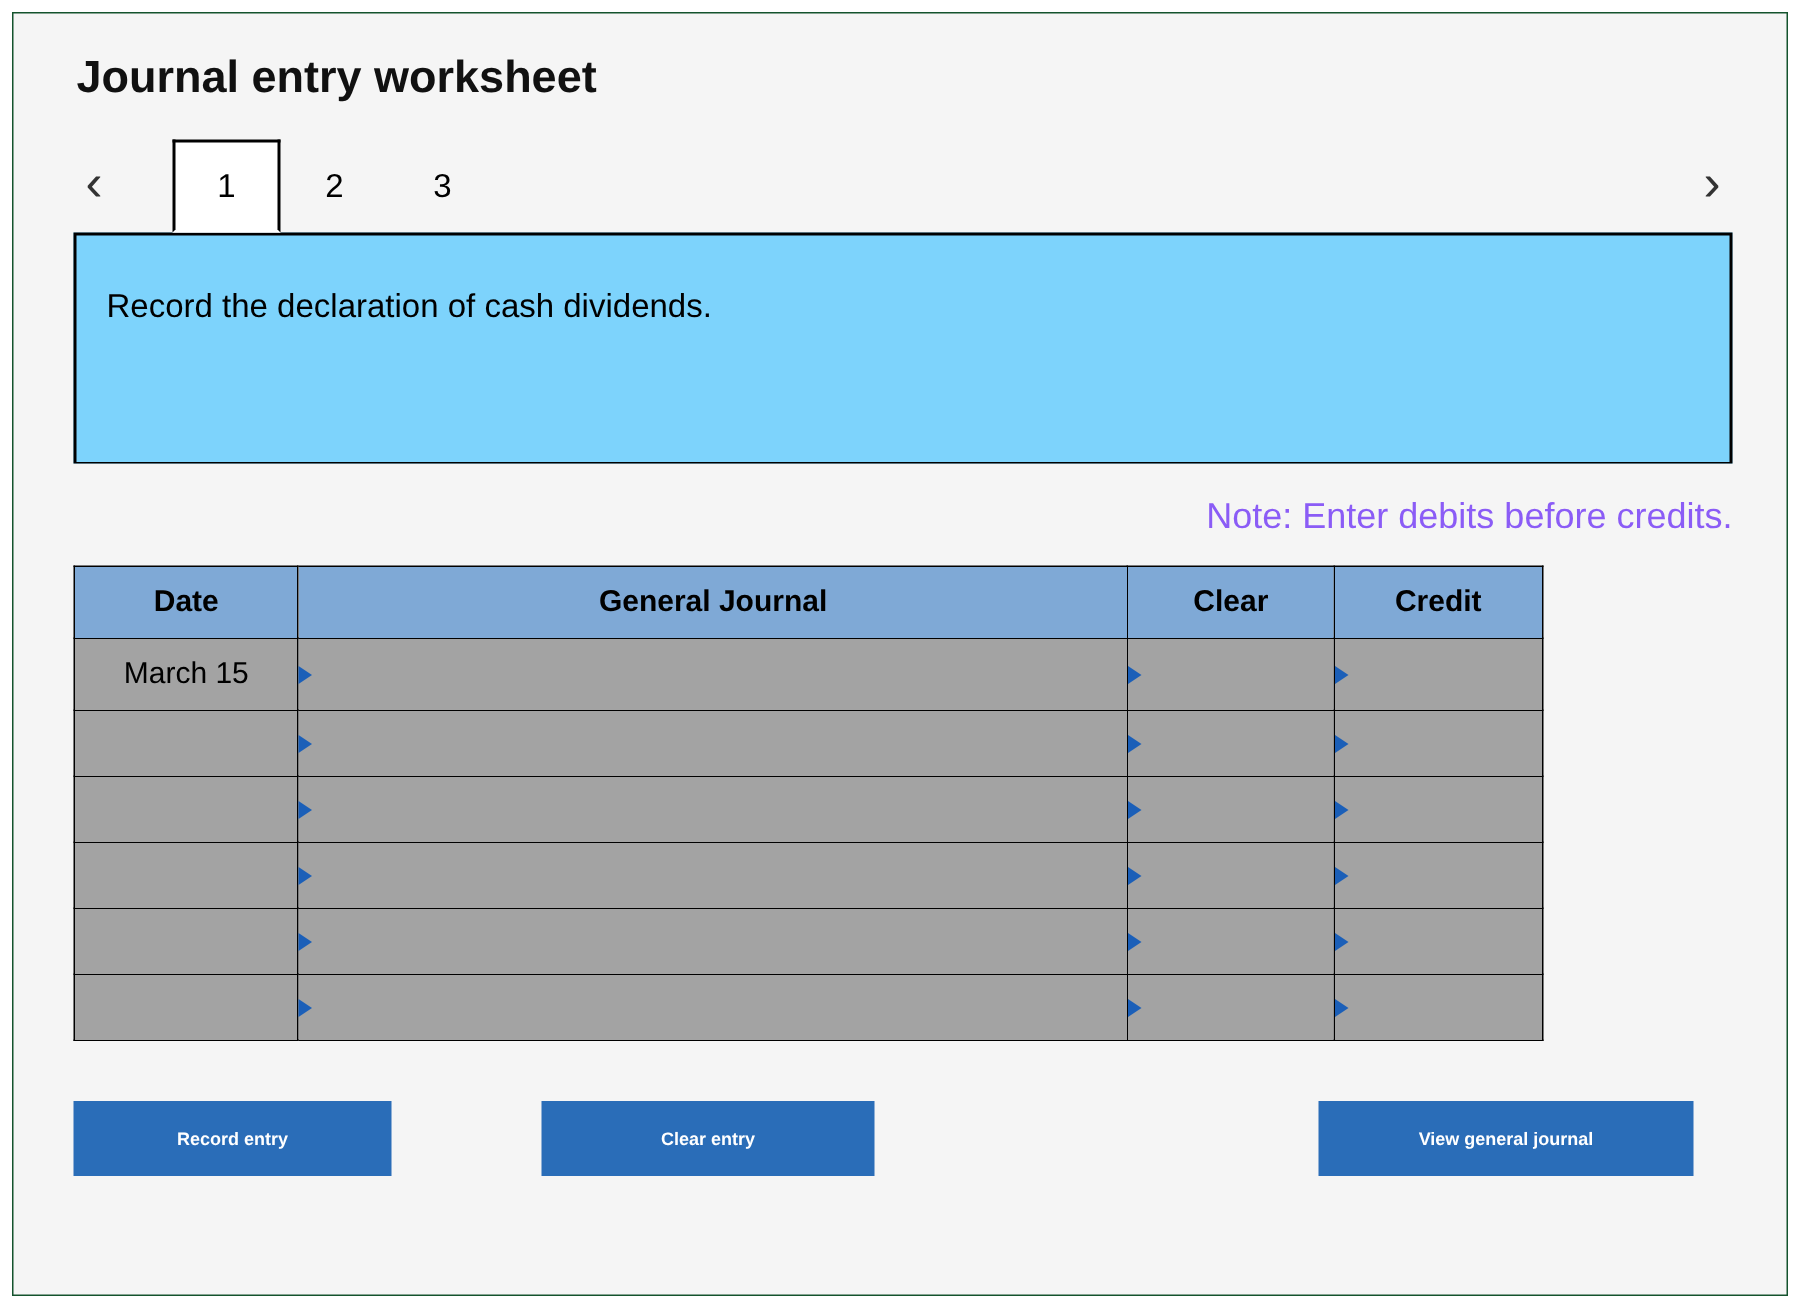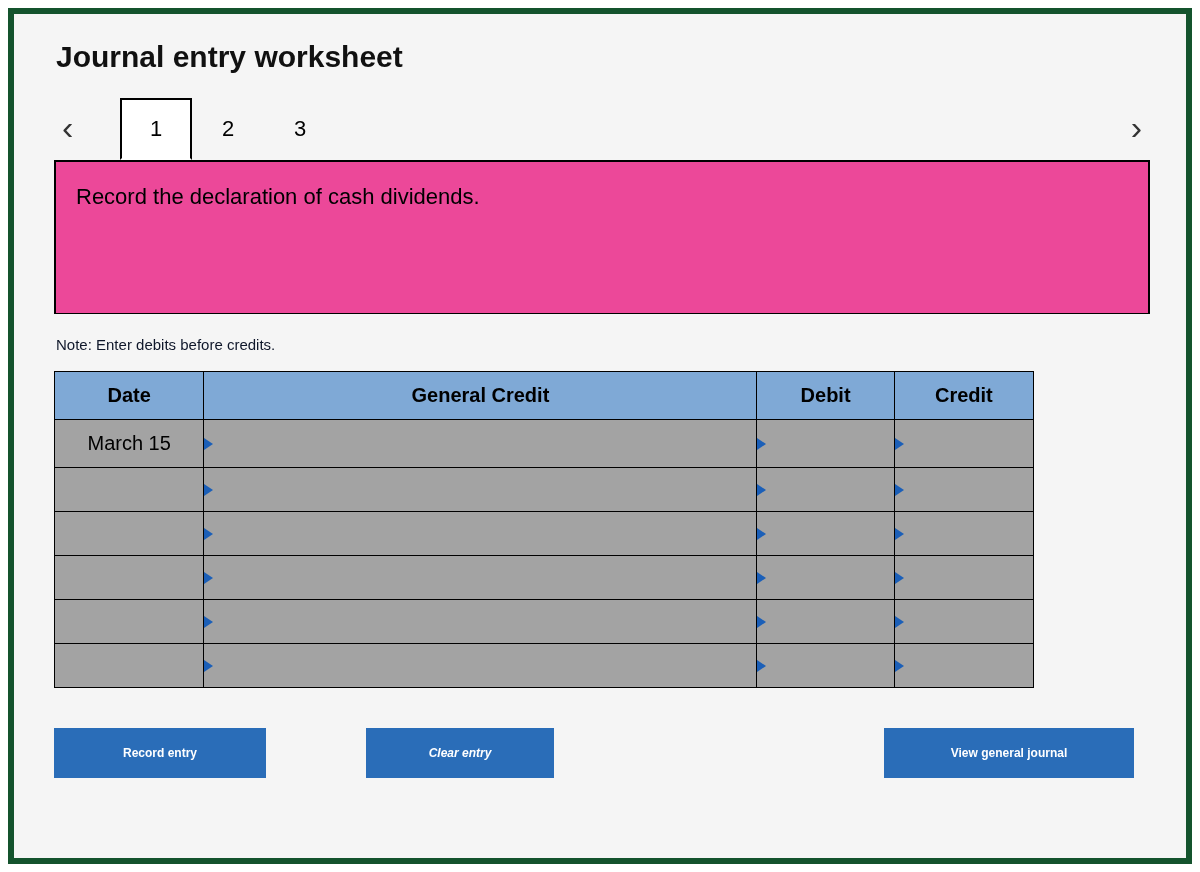--- a/index.html
+++ b/index.html
@@ -4,21 +4,21 @@
 <style>
   * { box-sizing: border-box; }
   body {
     margin: 0;
     padding: 8px;
     font-family: Verdana, Arial, sans-serif;
     background: #fff;
     color: #000;
   }
   .panel {
-    border: 6px solid #14532d;
+    border: 1px solid #14532d;
     background: #f5f5f5;
     padding: 26px 36px 36px 40px;
     width: 1184px;
     height: 856px;
     position: relative;
   }
   .title {
     font-family: Verdana, Arial, sans-serif;
     font-weight: 700;
     font-size: 30px;
@@ -64,35 +64,36 @@
   }
   .tab.active {
     background: #fff;
     border: 2px solid #000;
     border-bottom: 2px solid #fff;
     position: relative;
     z-index: 2;
   }
   
   .instruction {
-    background: #ec4899;
+    background: #7dd3fc;
     border: 2px solid #000;
     border-bottom-width: 1px;
     height: 154px;
-    padding: 22px 20px;
+    padding: 34px 20px;
     font-size: 22px;
     font-family: Verdana, Arial, sans-serif;
     position: relative;
     z-index: 1;
   }
   .note {
-    color: #0f172a;
-    font-size: 15px;
+    color: #8b5cf6;
+    font-size: 24px;
     margin: 22px 0 18px 2px;
     font-family: Verdana, Arial, sans-serif;
+    text-align: right;
   }
   
   .jtbl {
     border-collapse: collapse;
     width: 980px;
     table-layout: fixed;
   }
   .jtbl th, .jtbl td {
     border: 1px solid #000;
     height: 44px;
@@ -140,21 +141,21 @@
     font-family: Verdana, Arial, sans-serif;
     border: none;
     height: 50px;
     display: inline-flex;
     align-items: center;
     justify-content: center;
     cursor: pointer;
     padding: 0 28px;
   }
   .btn.record { width: 212px; margin-right: 100px; }
-  .btn.clear  { width: 188px; font-style: italic; }
+  .btn.clear  { width: 222px; }
   .btn.view   { width: 250px; margin-left: auto; }
 </style>
 </head>
 <body>
 
 <div class="panel">
 
   <h1 class="title">Journal entry worksheet</h1>
 
   <div class="tabrow">
@@ -176,22 +177,22 @@
   <table class="jtbl">
     <colgroup>
       <col class="col-date">
         <col class="col-gj">
         <col class="col-d">
         <col class="col-c">
     </colgroup>
     <thead>
       <tr>
         <th>Date</th>
-        <th>General Credit</th>
-        <th>Debit</th>
+        <th>General Journal</th>
+        <th>Clear</th>
         <th>Credit</th>
       </tr>
     </thead>
     <tbody>
       <tr>
         <td class="date-cell">March 15</td>
         <td class="mark-tri"></td>
         <td class="mark-tri"></td>
         <td class="mark-tri"></td>
       </tr>

